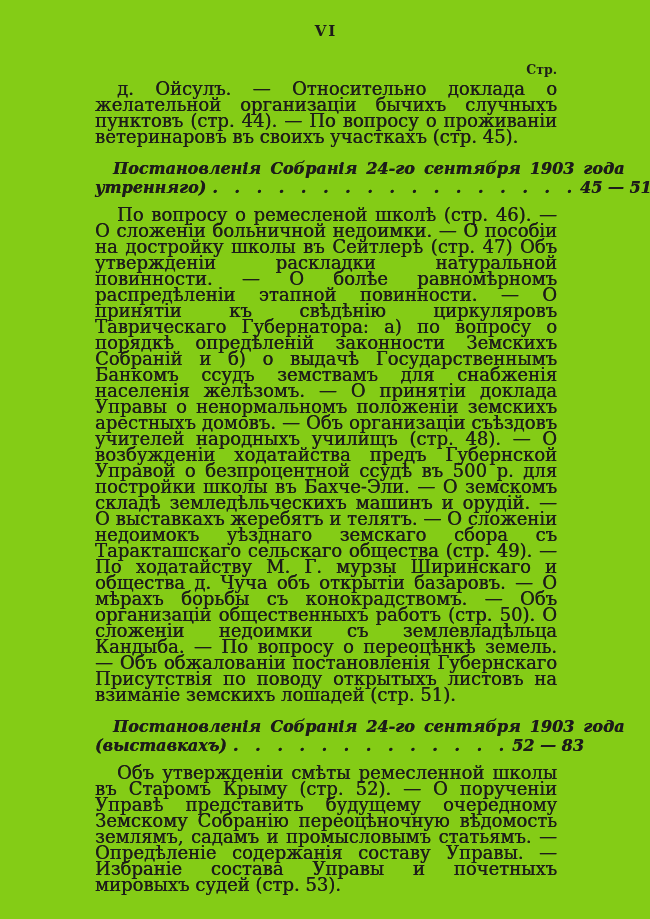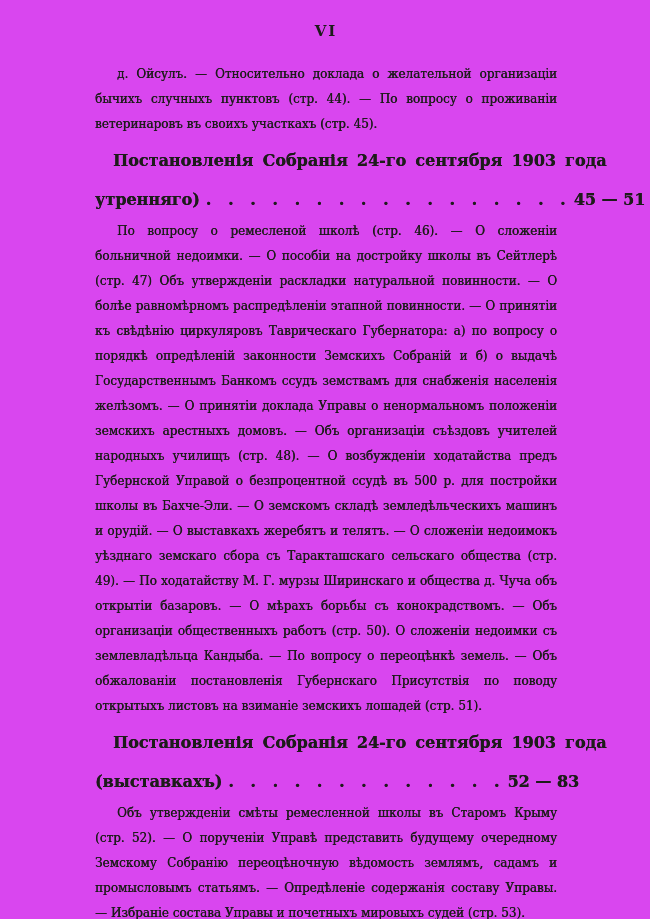--- a/index.html
+++ b/index.html
@@ -5,21 +5,21 @@
   html, body {
     margin: 0;
     padding: 0;
     background: #d9d9d9;
   }
   .page {
     position: relative;
     width: 650px;
     height: 919px;
     margin: 0 auto;
-    background: #d946ef;
+    background: #84cc16;
     color: #1d1c1a;
     font-family: "DejaVu Serif", "Liberation Serif", serif;
     box-sizing: border-box;
     padding: 22px 93px 0 95px;
     box-shadow: 0 0 4px rgba(0,0,0,0.25);
     overflow: hidden;
   }
   .folio {
     text-align: center;
     font-size: 15px;
@@ -27,61 +27,63 @@
     letter-spacing: 2px;
     margin-bottom: 22px;
   }
   .column-label {
     text-align: right;
     font-size: 12.5px;
     font-weight: bold;
     margin-bottom: 4px;
   }
   p.body-par {
-    font-size: 12px;
-    line-height: 25px;
+    font-size: 18px;
+    line-height: 16px;
     text-align: justify;
     text-indent: 22px;
     margin: 0 0 12px 0;
     
     text-shadow: 0.35px 0 0 currentColor;
     hyphens: auto;
   }
   .toc-heading {
     margin: 14px 0 10px 0;
     font-weight: bold;
     font-size: 16px;
     text-shadow: 0.3px 0 0 currentColor;
+    font-style: italic;
   }
   .toc-heading .line1 {
     text-indent: 18px;
     word-spacing: 0.22em;
     white-space: nowrap;
   }
   .toc-heading .line2 {
-    margin-top: 20px;
+    margin-top: 0;
     white-space: nowrap;
   }
   .toc-heading .leader {
     letter-spacing: 2px;
     word-spacing: 7px;
     padding: 0 6px;
     font-weight: bold;
   }
   .toc-heading .pages {
     font-weight: bold;
   }
 </style>
 </head>
 <body>
 
 <div class="page">
 
   <div class="folio">VI</div>
 
+  <div class="column-label">Стр.</div>
 
   <p class="body-par">д. Ойсулъ. — Относительно доклада о желательной организаціи бычихъ случныхъ пунктовъ (стр. 44). — По вопросу о проживаніи ветеринаровъ въ своихъ участкахъ (стр. 45).</p>
 
   <div class="toc-heading">
     <div class="line1">Постановленія Собранія 24-го сентября 1903 года</div>
     <div class="line2">
       <span>утренняго)</span><span class="leader">. . . . . . . . . . . . . . . . .</span><span class="pages">45 — 51</span>
     </div>
   </div>
 

